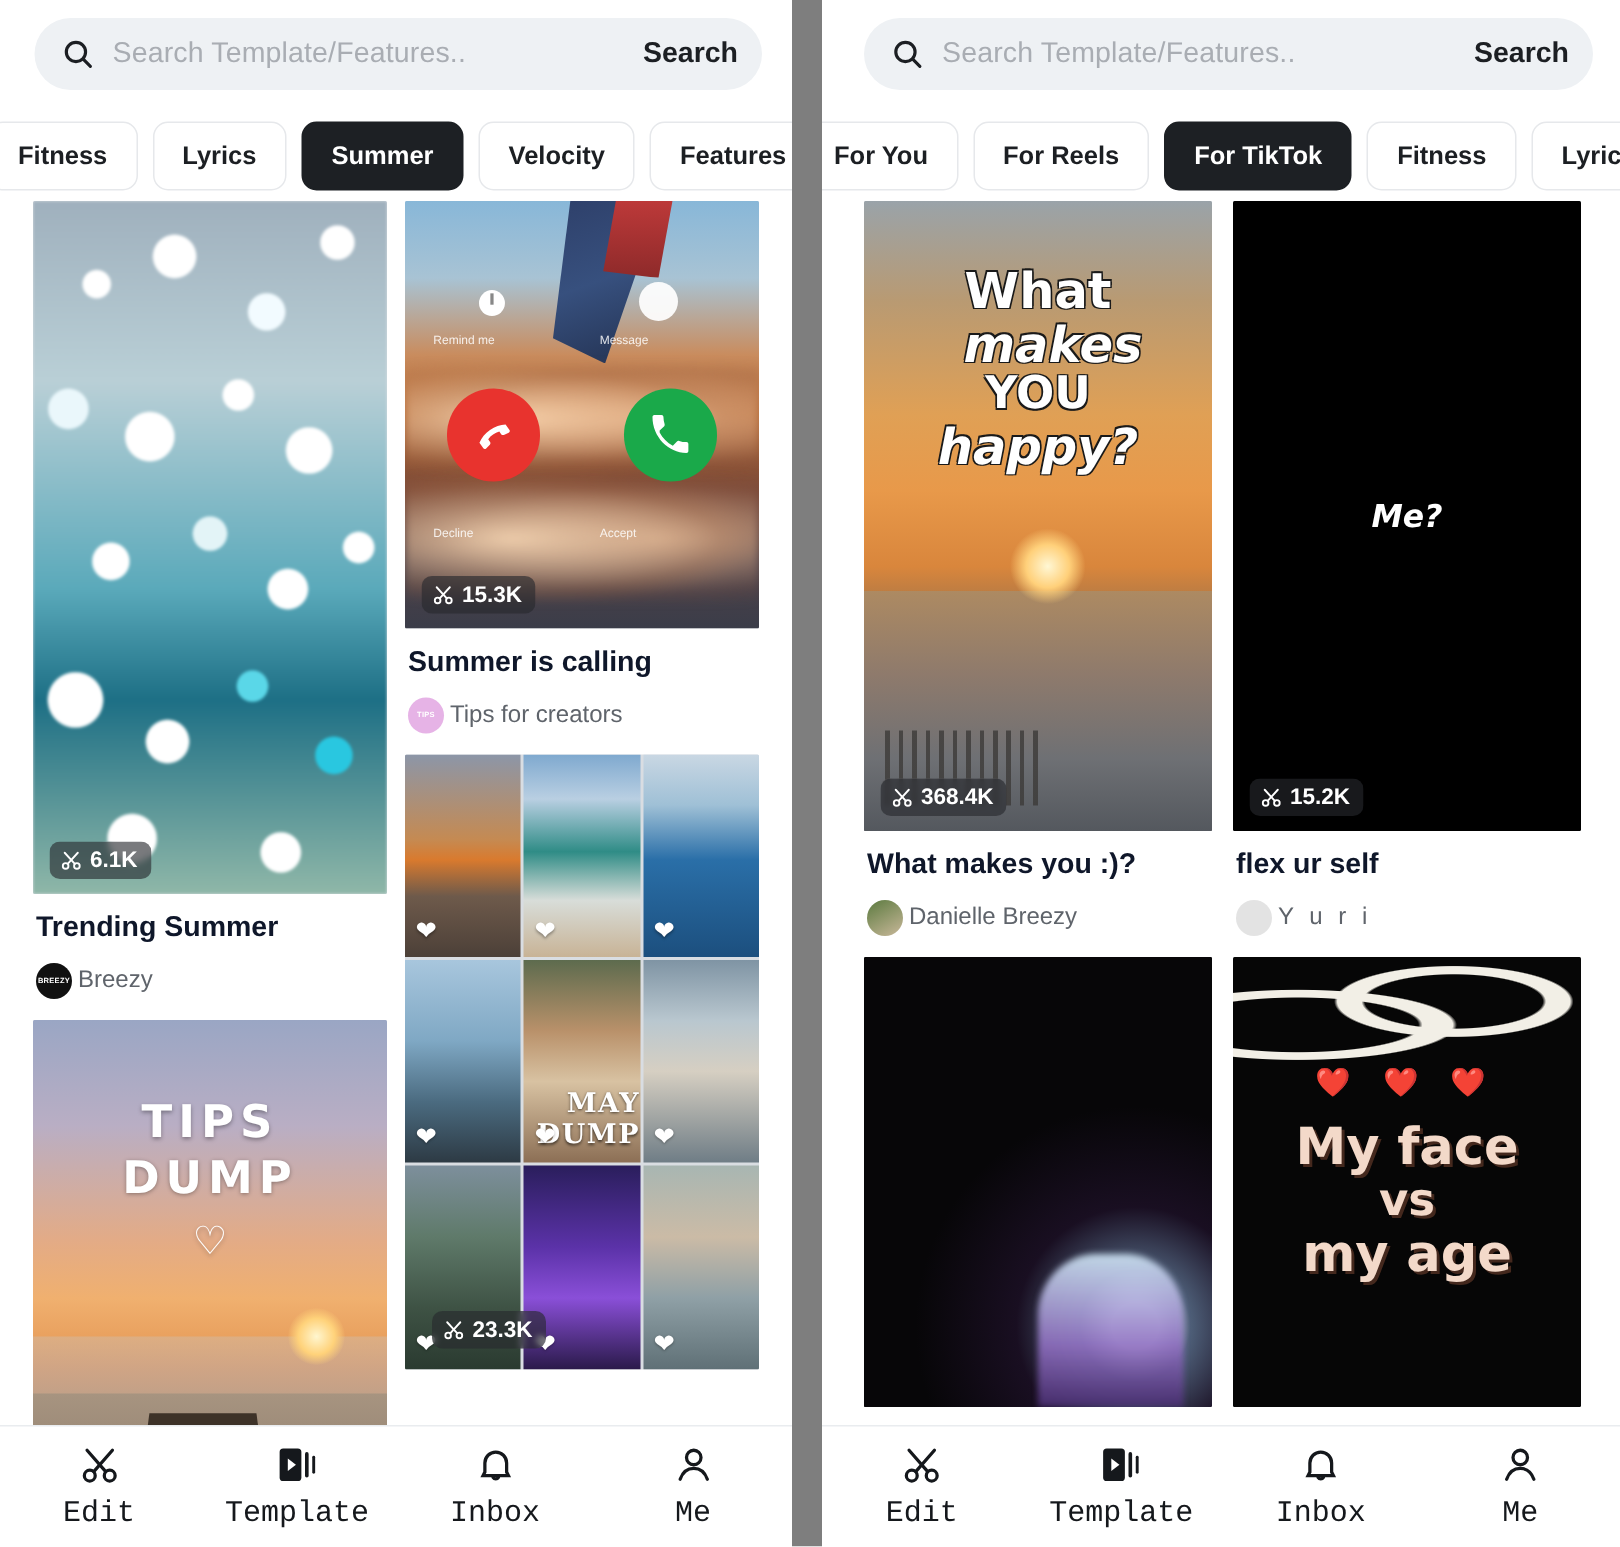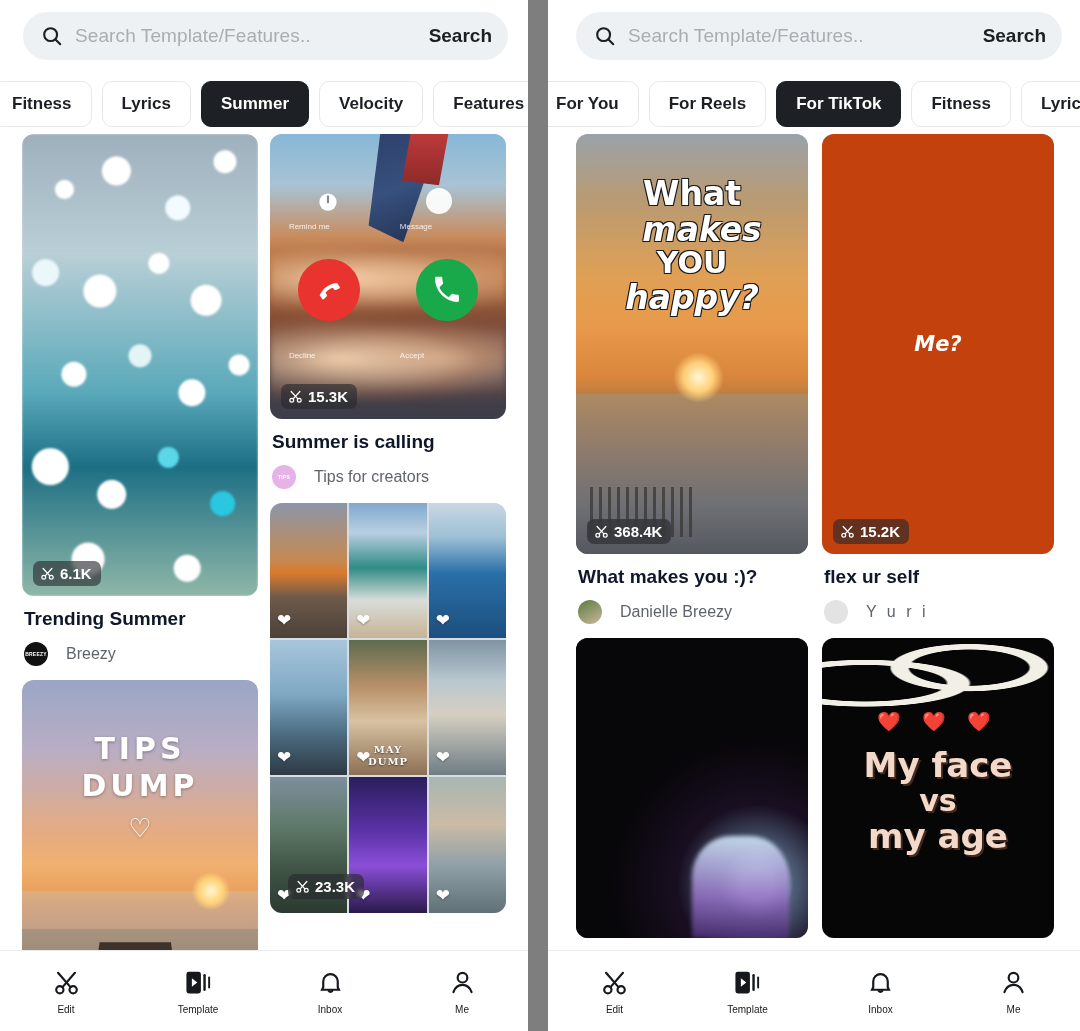--- a/index.html
+++ b/index.html
@@ -61,39 +61,39 @@
   .feed {
     position: absolute; top: 134px; bottom: 81px; left: 0; right: 0;
     overflow: hidden;
   }
   .cols { display: flex; gap: 12px; padding: 0 22px; height: 100%; }
   .panel-right .cols { padding: 0 26px 0 28px; gap: 14px; }
   .col { flex: 1 1 0; min-width: 0; }
 
   .card { margin-bottom: 14px; }
   .thumb {
-    position: relative; width: 100%; border-radius: 12px; overflow: hidden;
+    position: relative; width: 100%; border-radius: 1px; overflow: hidden;
     background: #d9dde2;
   }
   .badge {
     position: absolute; left: 11px; bottom: 10px;
     background: rgba(38,41,45,.62);
     color: #fff; font-size: 15px; font-weight: 600;
     border-radius: 7px; padding: 4px 9px 4px 7px;
     display: flex; align-items: center; gap: 5px;
     backdrop-filter: blur(2px);
   }
   .badge svg { width: 15px; height: 15px; flex: 0 0 auto; }
   .card-title {
     font-size: 19px; font-weight: 700; color: #0f172a;
     margin: 12px 0 0 2px; line-height: 1.2;
     white-space: nowrap; overflow: hidden; text-overflow: ellipsis;
   }
   .card-author {
-    display: flex; align-items: center; gap: 18px; margin: 11px 0 0 2px;
+    display: flex; align-items: center; gap: 4px; margin: 11px 0 0 2px;
   }
   .avatar {
     width: 24px; height: 24px; border-radius: 50%; flex: 0 0 auto;
     overflow: hidden; position: relative; background: #111;
     display: flex; align-items: center; justify-content: center;
   }
   .avatar-label { font-size: 5px; color: #fff; font-weight: 700; letter-spacing:.2px; }
   .author-name { font-size: 16px; color: #5f646b; white-space: nowrap; overflow: hidden; }
   .author-name.spaced { letter-spacing: 3px; }
 
@@ -101,21 +101,21 @@
   .bottomnav {
     position: absolute; left: 0; right: 0; bottom: 0; height: 81px;
     background: #fff; border-top: 1px solid #e9ecef;
     display: flex; align-items: center;
   }
   .navitem {
     flex: 1 1 0; display: flex; flex-direction: column;
     align-items: center; justify-content: center; gap: 7px;
   }
   .navitem svg { width: 29px; height: 29px; display: block; }
-  .navlabel { font-size: 10px; color: #15181c; }
+  .navlabel { font-size: 20px; color: #15181c; font-family: Liberation Mono, monospace; }
 
   
   .pic { position: absolute; inset: 0; }
 
   
   .pic-bokeh {
     background:
       radial-gradient(circle at 18% 12%, #ffffff 0 9px, transparent 10px),
       radial-gradient(circle at 40% 8%, #ffffff 0 14px, transparent 15px),
       radial-gradient(circle at 66% 16%, #f2fbff 0 12px, transparent 13px),
@@ -223,22 +223,22 @@
   .t1 { background: linear-gradient(180deg,#8c96a8 0%, #c58a52 42%, #d97a2e 52%, #6e5a4b 70%, #4c4038 100%); }
   .t2 { background: linear-gradient(180deg,#7fa9cf 0%, #b9cfe2 22%, #2f8c86 48%, #d8ddd9 72%, #c8b396 100%); }
   .t3 { background: linear-gradient(180deg,#c9d7e3 0%, #9fc0d6 25%, #2a6fa8 52%, #1c4f7e 100%); }
   .t4 { background: linear-gradient(180deg,#a8c6dd 0%, #7fa8c4 40%, #4b6b80 70%, #2d3a44 100%); }
   .t5 { background: linear-gradient(180deg,#5d6b4e 0%, #b9916a 35%, #d8c2a2 60%, #8c6f55 100%); }
   .t6 { background: linear-gradient(180deg,#7f94a4 0%, #b9c7cf 30%, #d6cfc2 55%, #6f7d86 100%); }
   .t7 { background: linear-gradient(180deg,#7d8f9c 0%, #5f7a6a 35%, #3e5244 70%, #2a3a30 100%); }
   .t8 { background: linear-gradient(180deg,#2a1e5c 0%, #5b32a8 40%, #8a4fd8 65%, #2a1a4a 100%); }
   .t9 { background: linear-gradient(180deg,#a8b6b2 0%, #cbbba6 35%, #8fa0a6 65%, #5f7076 100%); }
   .maydump {
-    position:absolute; left:0; right:0; bottom:6%; text-align:center;
-    color:#fff; font-family:"DejaVu Serif", serif; font-weight:700; font-size:10px;
+    position:absolute; left:0; right:0; bottom:6%; text-align:right;
+    color:#fff; font-family:"DejaVu Serif", serif; font-weight:700; font-size:18px;
     letter-spacing:1px; text-shadow:0 1px 2px rgba(0,0,0,.6); line-height:1.15;
   }
 
   
   .pic-happy {
     background: linear-gradient(180deg,#9aa3a9 0%, #b99a72 16%, #e0a055 34%,
       #e8994a 46%, #d9863c 58%, #8a6b4e 70%, #6a6a6a 82%, #55585c 100%);
   }
   .happy-sun {
     position:absolute; left:42%; top:52%; width:22%; aspect-ratio:1; border-radius:50%;
@@ -259,21 +259,21 @@
     font-family: "DejaVu Sans", sans-serif; font-weight: 700;
     text-shadow: 1px 1px 0 #1a1a1a, -1px -1px 0 #1a1a1a, 1px -1px 0 #1a1a1a, -1px 1px 0 #1a1a1a;
     line-height: 1.08;
   }
   .h-l1 { font-size: 33px; }
   .h-l2 { font-size: 33px; font-style: italic; padding-left: 20px; }
   .h-l3 { font-size: 30px; }
   .h-l4 { font-size: 33px; font-style: italic; }
 
   
-  .pic-black { background: #c2410c; }
+  .pic-black { background: #000000; }
   .me-text {
     position:absolute; inset:0; display:flex; align-items:center; justify-content:center;
     color:#fff; font-size: 21px; font-weight: 700; font-style: italic;
     font-family: "DejaVu Sans", sans-serif;
   }
 
   
   .pic-dark {
     background: radial-gradient(circle at 78% 82%, #e9f4ff 0 5%, rgba(160,200,255,.45) 12%, rgba(60,30,90,.3) 26%, #070608 48%),
                 radial-gradient(circle at 28% 18%, rgba(230,120,40,.55) 0 2%, transparent 8%),

